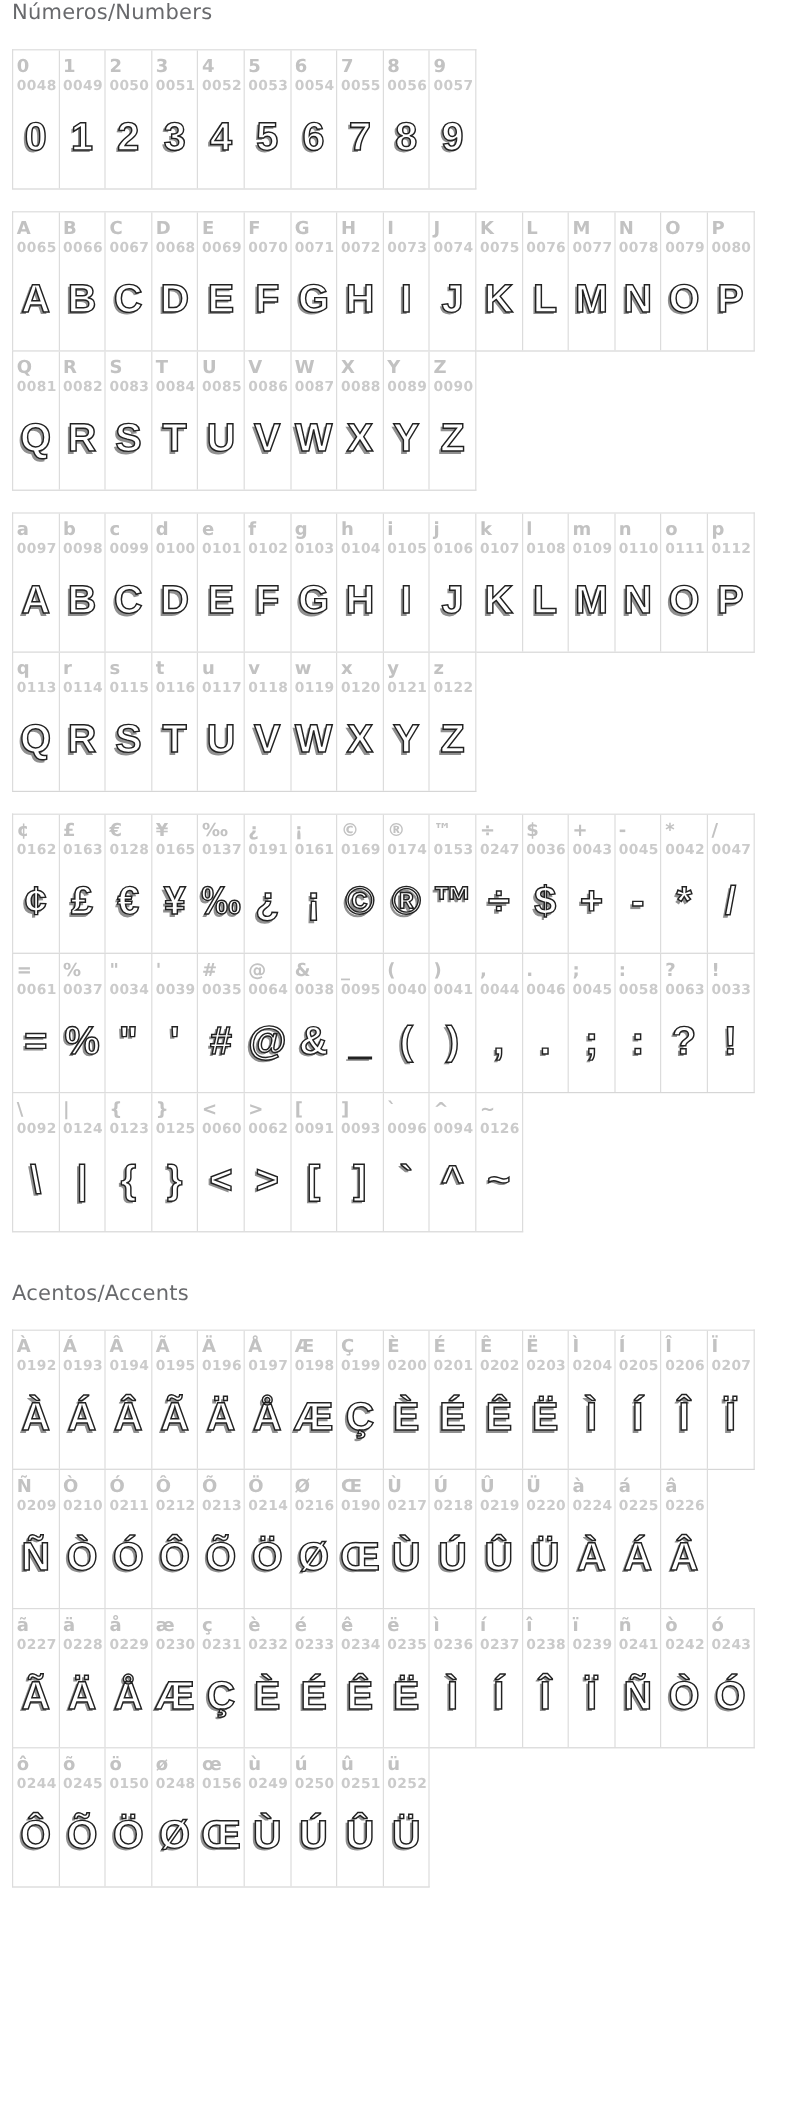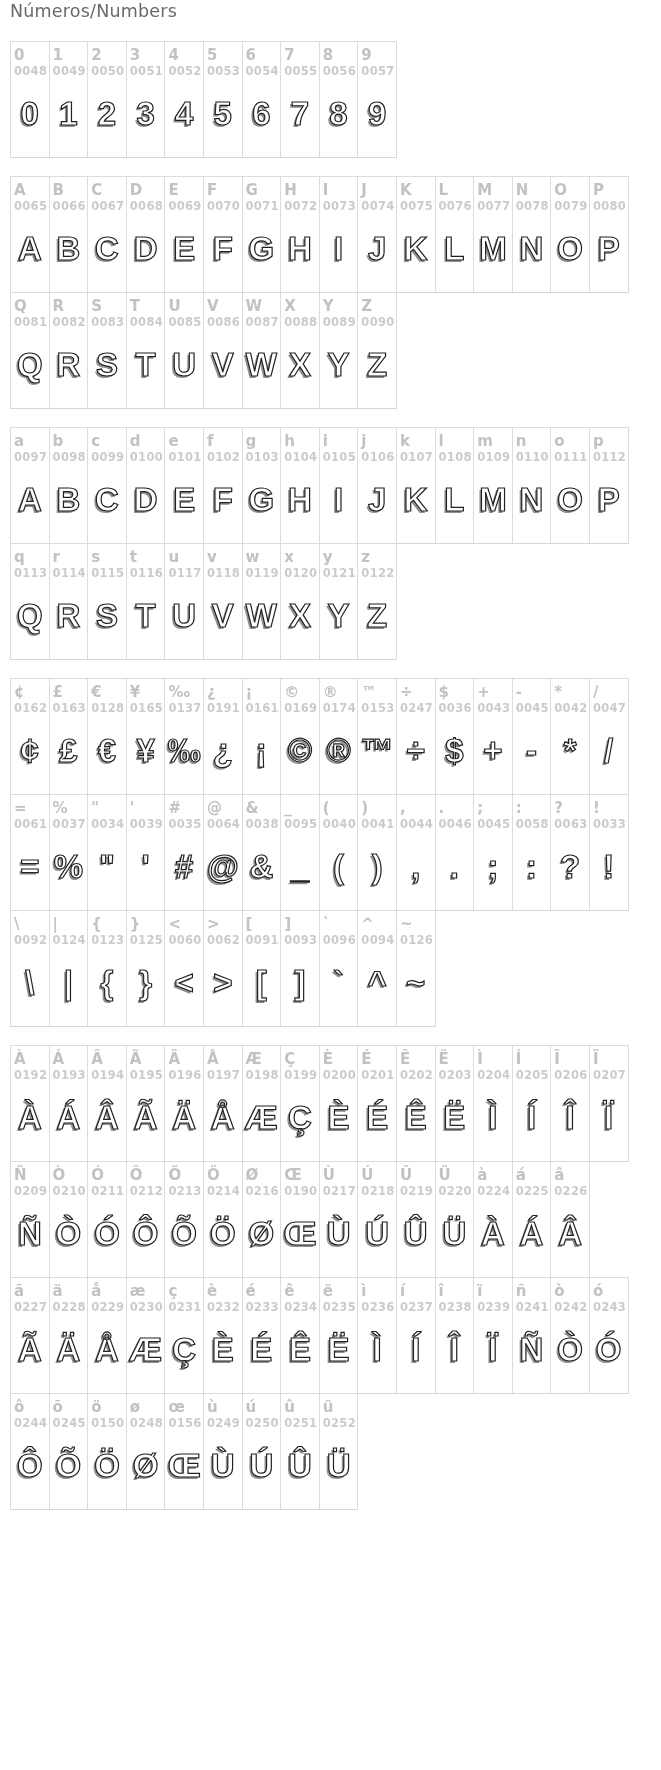--- a/index.html
+++ b/index.html
@@ -638,20 +638,21 @@
             </div>
             <div class="char-cell">
               <div class="cell-char">~</div>
               <div class="cell-code">0126</div>
               <div class="cell-glyph">~</div>
             </div>
           </div>
         </div>
       </div>
       <div class="section">
+        <h2 class="section-title">Acentos/Accents</h2>
         <div class="char-grid">
           <div class="char-row">
             <div class="char-cell">
               <div class="cell-char">À</div>
               <div class="cell-code">0192</div>
               <div class="cell-glyph">À</div>
             </div>
             <div class="char-cell">
               <div class="cell-char">Á</div>
               <div class="cell-code">0193</div>

